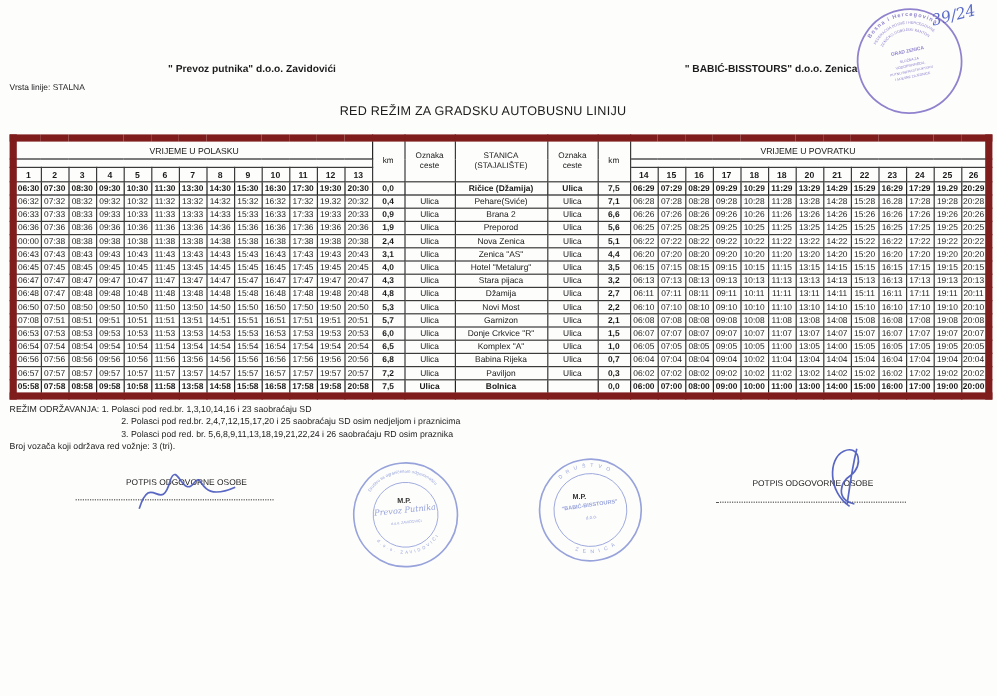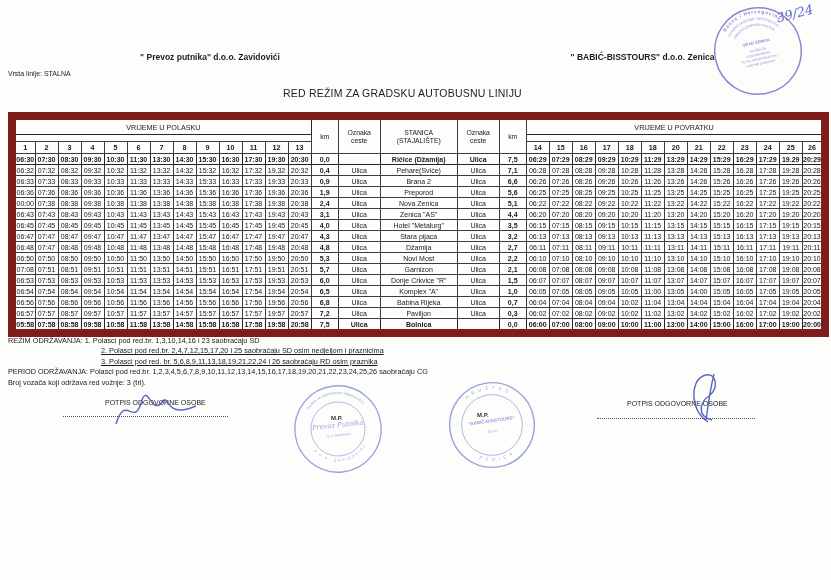--- a/index.html
+++ b/index.html
@@ -9,33 +9,33 @@
   .company{position:absolute;top:52px;font-weight:700;font-size:8.5px;white-space:nowrap;}
   .company-left{left:95px;width:230px;text-align:center;}
   .company-right{left:545px;width:195px;text-align:center;}
   .vrsta{position:absolute;left:8px;top:70px;font-size:7px;}
   .title{position:absolute;left:230px;top:87px;width:345px;text-align:center;font-size:10.5px;letter-spacing:.2px;}
   .subtitle{position:absolute;left:230px;top:100px;width:345px;text-align:center;font-size:7.6px;font-weight:700;}
   .docnum{position:absolute;left:776px;top:6px;font-family:"DejaVu Serif",serif;font-style:italic;
           font-size:13px;color:#5b6bc8;transform:rotate(-14deg);}
   
   .tt{position:absolute;left:8px;top:112px;width:815px;border-collapse:collapse;table-layout:fixed;
-      border:8px solid #7f1d1d;}
+      border:6px solid #7f1d1d;}
   .tt td{border:1px solid #3b3b3b;text-align:center;vertical-align:middle;font-size:7px;height:10px;
          padding:0;overflow:hidden;white-space:nowrap;color:#191919;}
   .tt thead td.group{font-size:7.2px;height:14px;border-width:1.5px;border-color:#262626;}
   .tt thead tr.spacer td{height:6px;}
   .tt thead td.mid{font-size:6.8px;line-height:1.15;white-space:normal;}
   .tt thead td.num{font-weight:700;font-size:7.2px;height:11px;}
   .tt tbody td.km{font-weight:700;}
   .tt tbody tr.bold-row td{font-weight:700;border-width:1.5px;border-color:#242424;}
   col.c-time{width:23px;} col.c-km{width:27px;} col.c-road{width:42px;} col.c-station{width:77px;}
   
   .notes{position:absolute;left:8px;top:336px;font-size:7.3px;line-height:10.4px;color:#1b1b1b;}
-  .notes .indent{padding-left:93px;text-decoration:underline;}
+  .notes .indent{padding-left:93px;}
   
   .sig-label{position:absolute;font-size:7px;color:#222;white-space:nowrap;}
   .sig-label-left{left:105px;top:399px;}
   .sig-label-right{left:627px;top:400px;}
   .dotline{position:absolute;border-bottom:1.3px dotted #555;height:8px;}
   .dotline-left{left:63px;top:408px;width:165px;}
   .dotline-right{left:597px;top:410px;width:158px;}
   .mp{position:absolute;font-size:6px;font-weight:700;color:#333;}
   .mp-1{left:331px;top:415px;}
   .mp-2{left:477px;top:412px;}
@@ -690,21 +690,20 @@
           <td>19:00</td>
           <td>20:00</td>
         </tr>
       </tbody>
   </table>
 
   <div class="notes">
     <div>REŽIM ODRŽAVANJA: 1. Polasci pod red.br.  1,3,10,14,16 i 23 saobraćaju SD</div>
     <div class="indent">2. Polasci pod red.br. 2,4,7,12,15,17,20 i 25 saobraćaju SD osim nedjeljom i praznicima</div>
     <div class="indent">3. Polasci pod red. br. 5,6,8,9,11,13,18,19,21,22,24 i 26 saobraćaju RD osim praznika</div>
-    <div>PERIOD ODRŽAVANJA: Polasci pod red.br. 1,2,3,4,5,6,7,8,9,10,11,12,13,14,15,16,17,18,19,20,21,22,23,24,25,26 saobraćaju CG</div>
     <div>Broj vozača koji održava red vožnje: 3 (tri).</div>
   </div>
 
   <div class="sig-label sig-label-left">POTPIS ODGOVORNE OSOBE</div>
   <div class="dotline dotline-left"></div>
   <svg class="sig-svg sig-svg-left" width="95" height="45" viewBox="0 0 95 45">
     <path d="M4,38 C14,6 22,44 30,14 C36,-2 40,30 50,16 C58,6 52,34 84,20" fill="none" stroke="#4756bd" stroke-width="1.4" opacity=".9"></path>
   </svg>
 
   <div class="sig-label sig-label-right">POTPIS ODGOVORNE OSOBE</div>

